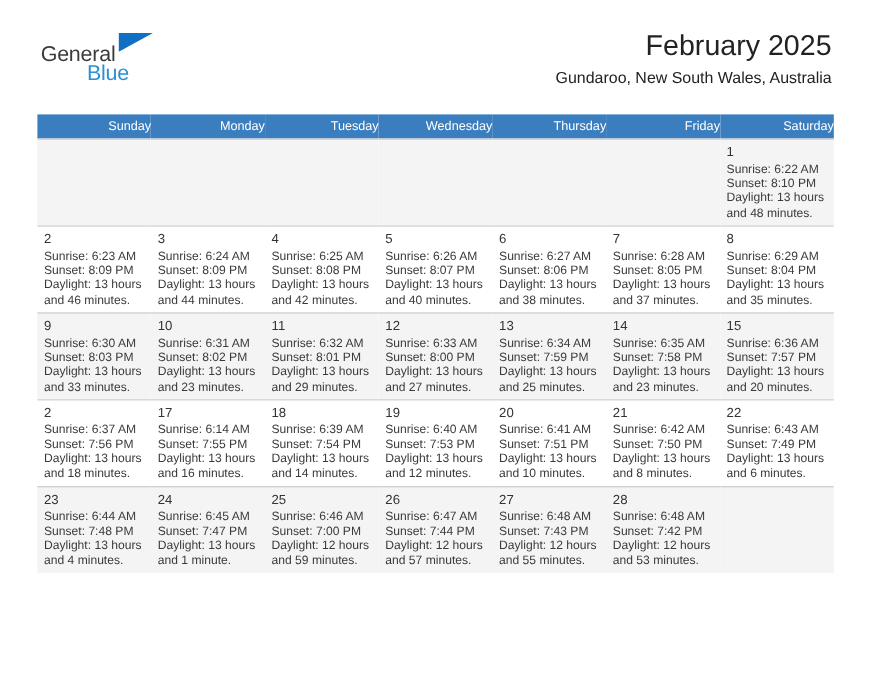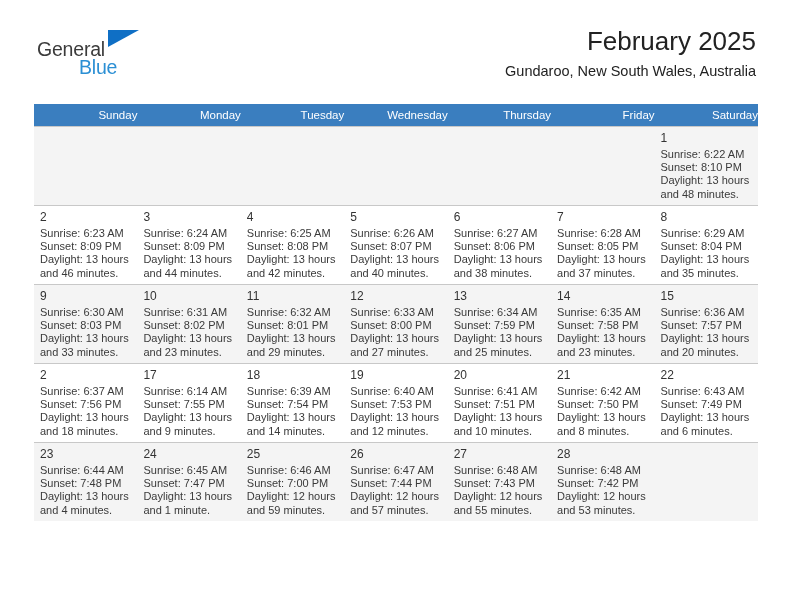--- a/index.html
+++ b/index.html
@@ -365,21 +365,21 @@
               </div>
             </div>
           </td>
           <td>
             <div class="cell">
               <div class="daynum">17</div>
               <div class="info">
                 <div>Sunrise: 6:14 AM</div>
                 <div>Sunset: 7:55 PM</div>
                 <div>Daylight: 13 hours</div>
-                <div>and 9 minutes.</div>
+                <div>and 16 minutes.</div>
               </div>
             </div>
           </td>
           <td>
             <div class="cell">
               <div class="daynum">18</div>
               <div class="info">
                 <div>Sunrise: 6:39 AM</div>
                 <div>Sunset: 7:54 PM</div>
                 <div>Daylight: 13 hours</div>

